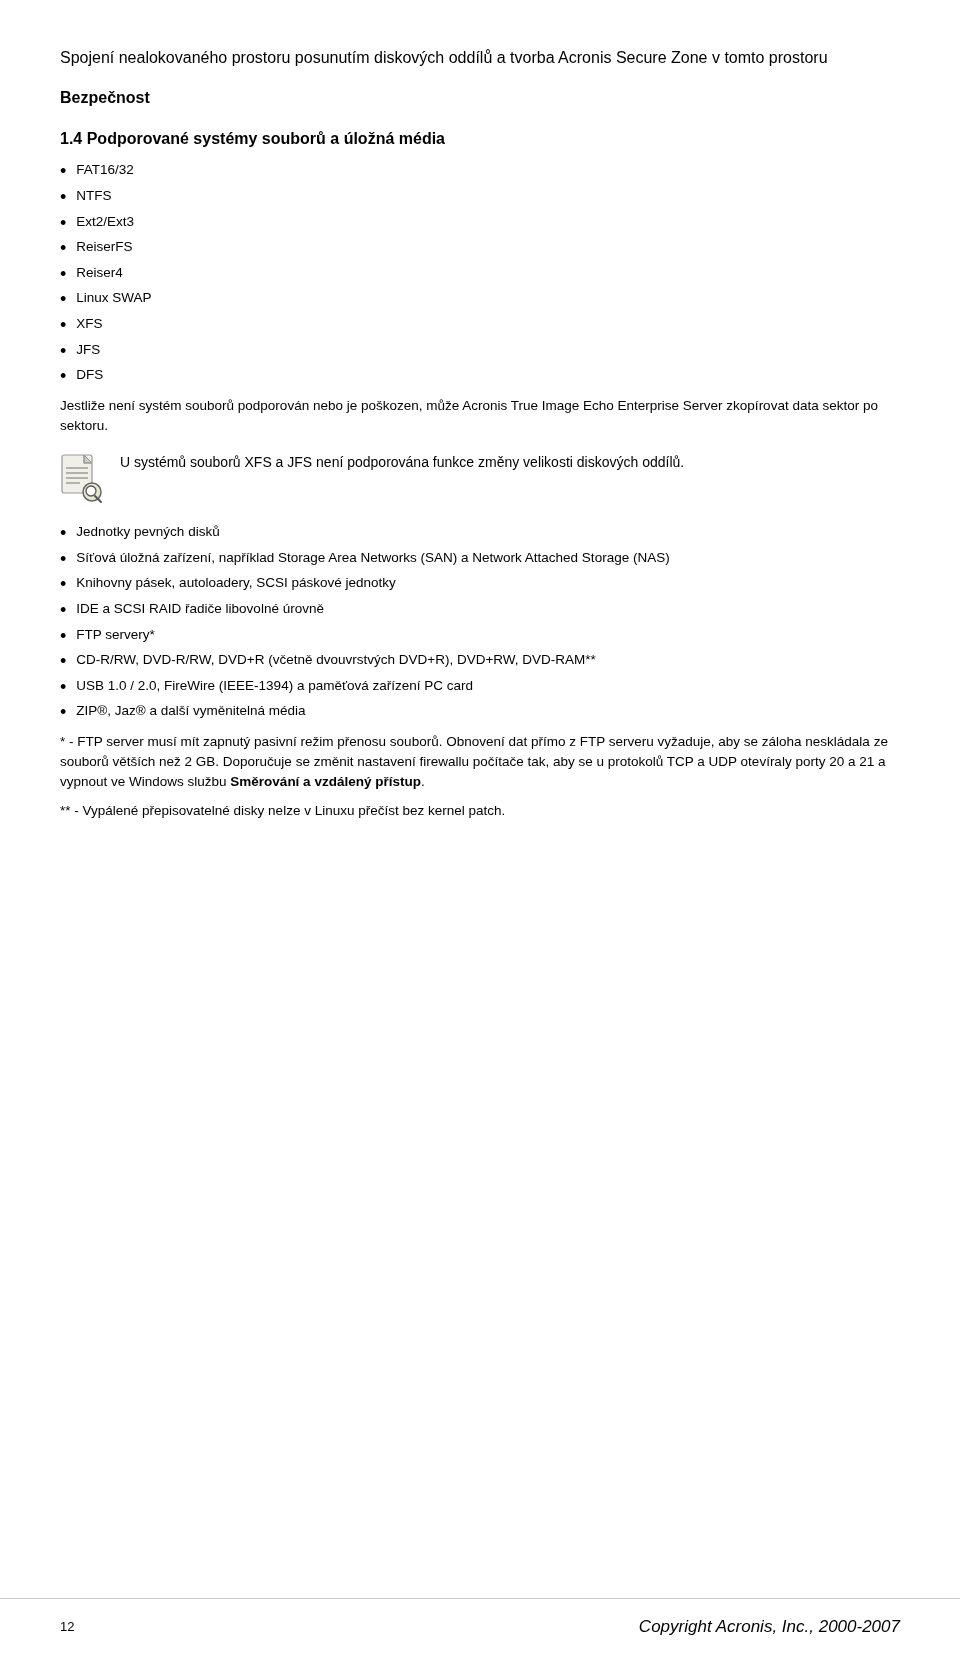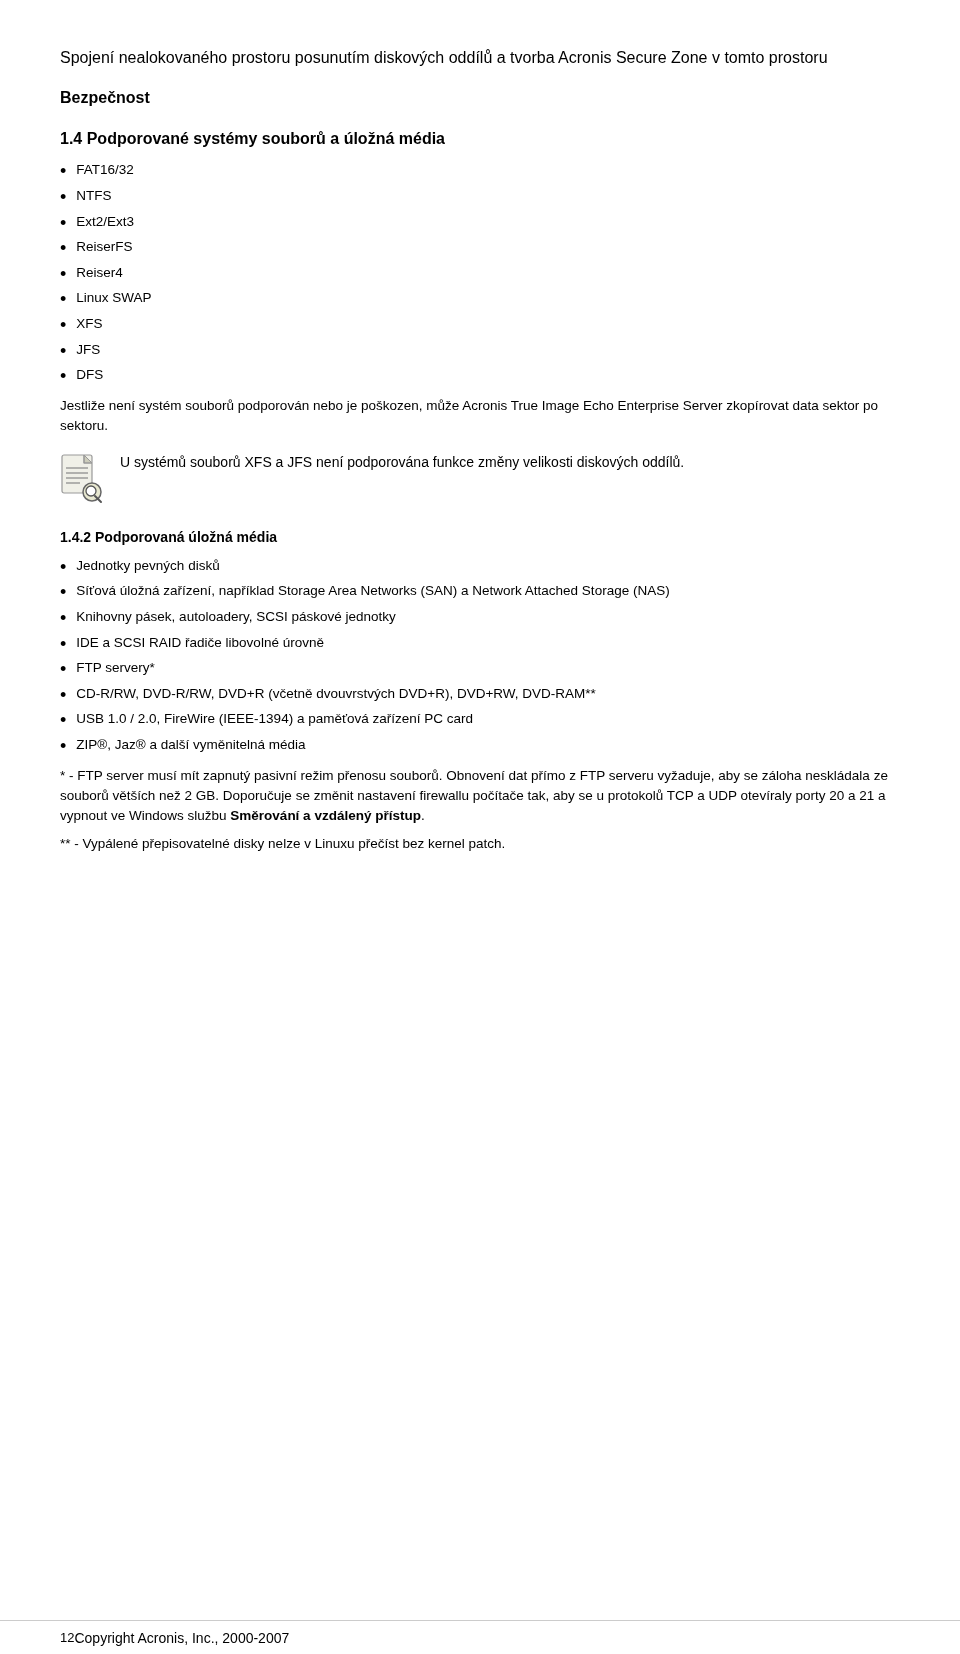--- a/index.html
+++ b/index.html
@@ -106,36 +106,37 @@
       line-height: 1.5;
       margin-bottom: 8px;
       margin-top: 8px;
     }
 
     .page-footer {
       position: absolute;
       bottom: 0;
       left: 0;
       right: 0;
-      height: 34px;
+      height: 56px;
       display: flex;
       align-items: center;
-      justify-content: flex-start;
+      justify-content: space-between;
       padding: 0 60px;
       border-top: 1px solid #cccccc;
       font-size: 13px;
       color: #000000;
     }
 
     .page-number {
       font-size: 13px;
     }
 
     .copyright-text {
-      font-size: 14px;
+      font-size: 17px;
+      font-style: italic;
     }
   </style>
 </head>
 <body>
 
 <div class="page-container">
 
   <p class="intro-text">Spojení nealokovaného prostoru posunutím diskových oddílů a tvorba Acronis Secure Zone v tomto prostoru</p>
   <p class="intro-text bold-text">Bezpečnost</p>
 
@@ -197,21 +198,20 @@
         <polyline points="24,1 24,9 32,9" fill="none" stroke="#999" stroke-width="1.2"></polyline>
 
         <circle cx="32" cy="38" r="9" fill="#e8e8d0" stroke="#666" stroke-width="1.5"></circle>
         <circle cx="31" cy="37" r="5" fill="white" stroke="#555" stroke-width="1.3"></circle>
         <line x1="35" y1="42" x2="41" y2="48" stroke="#555" stroke-width="2" stroke-linecap="round"></line>
       </svg>
     </div>
     <p class="note-text">U systémů souborů XFS a JFS není podporována funkce změny velikosti diskových oddílů.</p>
   </div>
 
-  <h3 class="subsection-heading">1.4.2 Podporovaná úložná média</h3>
 
   <ul class="bullet-list">
     <li>
       <span class="bullet-dot">•</span>
       <span>Jednotky pevných disků</span>
     </li>
     <li>
       <span class="bullet-dot">•</span>
       <span>Síťová úložná zařízení, například Storage Area Networks (SAN) a Network Attached Storage (NAS)</span>
     </li>

